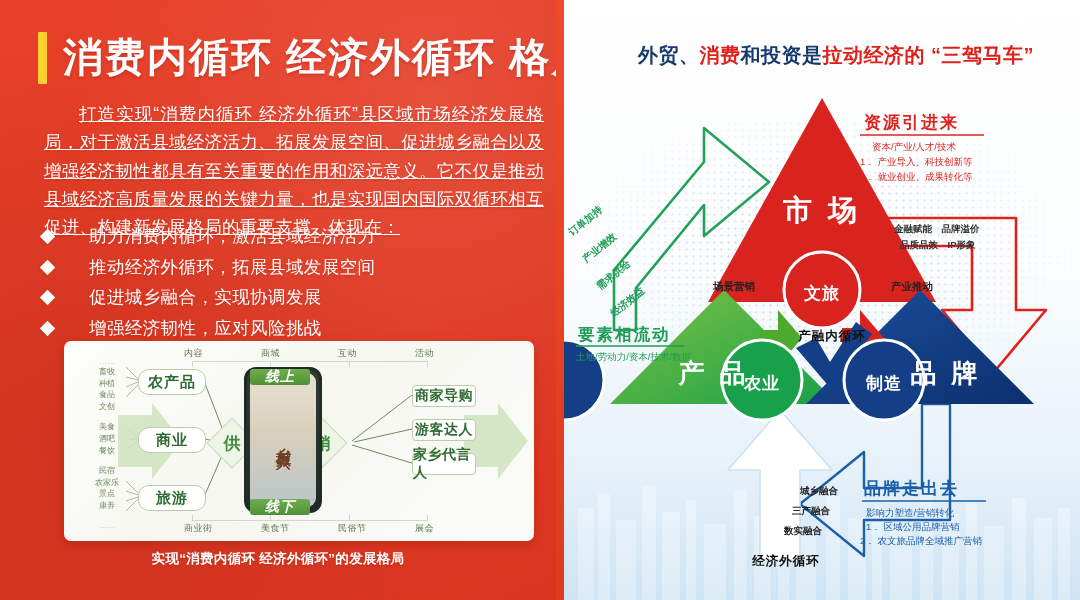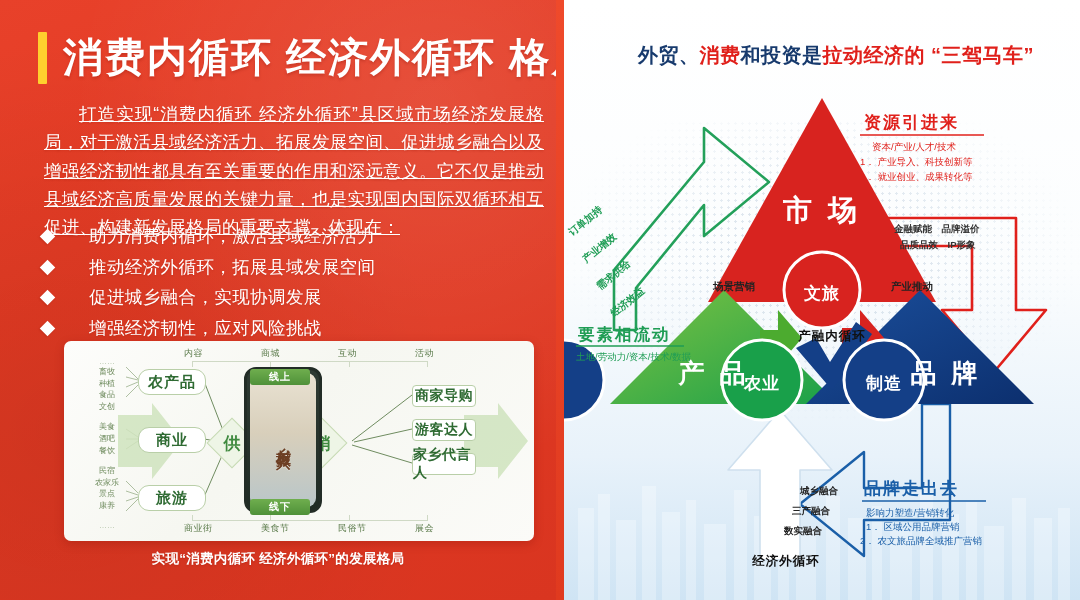--- a/index.html
+++ b/index.html
@@ -111,22 +111,22 @@
     position:absolute;inset:3px;border-radius:9px;
     background:linear-gradient(180deg,#e9e2d2 0%,#d8cfbb 45%,#b9c6c9 100%);
     display:flex;align-items:center;justify-content:center;
   }
   .phone-screen b{
     writing-mode:vertical-rl;font-size:15px;color:#6d3f24;font-weight:bold;letter-spacing:2px;
     text-shadow:0 1px 0 rgba(255,255,255,.4);
   }
   .tag{
     position:absolute;left:186px;width:60px;height:16px;border-radius:3px;
-    background:linear-gradient(180deg,#6fae4e,#4f9139);color:#fff;font-size:10px;font-weight:bold;
-    display:flex;align-items:center;justify-content:center;letter-spacing:1px;
+    background:linear-gradient(180deg,#6fae4e,#4f9139);color:#fff;font-size:14px;font-weight:bold;
+    display:flex;align-items:center;justify-content:center;letter-spacing:1px;font-style:italic;
   }
   .tag-on{top:28px;}
   .tag-off{top:158px;}
   .platform{
     position:absolute;left:148px;top:124px;width:136px;height:22px;border-radius:4px;
     background:linear-gradient(180deg,#6fae4e,#458a32);color:#fff;font-size:12.5px;font-weight:bold;
     display:flex;align-items:center;justify-content:center;letter-spacing:.5px;
     box-shadow:0 1px 3px rgba(40,80,20,.3);
   }
   .lines{position:absolute;inset:0;}

